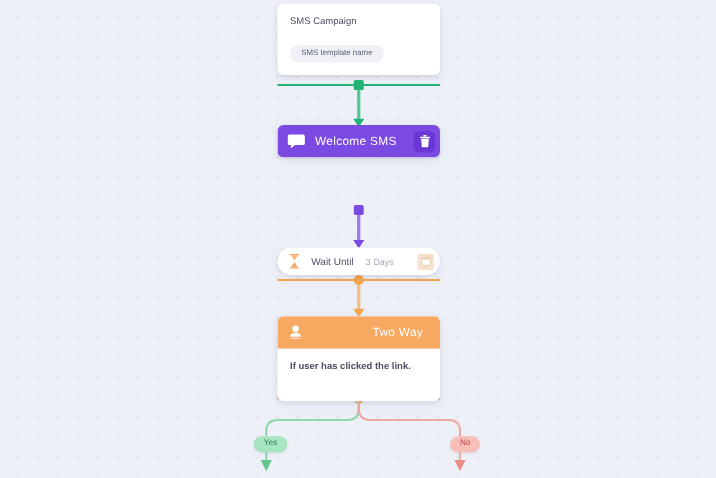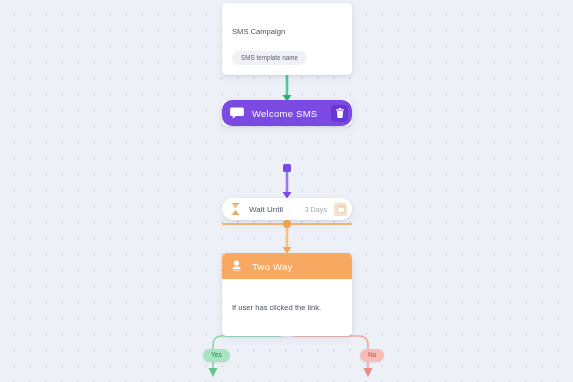--- a/index.html
+++ b/index.html
@@ -61,42 +61,42 @@
     flex: 1 1 auto;
   }
   .node-body {
     padding: 9px 9px 9px 10px;
     background: #ffffff;
   }
   .node-desc {
     font-size: 7.6px;
     color: #4a4f63;
     line-height: 1.3;
-    margin: 15px 0 9px 0;
+    margin: 0 0 9px 0;
     white-space: nowrap;
   }
   .tag {
     display: inline-block;
     font-size: 6.3px;
     color: #5b6076;
     background: #f0f1f6;
     border-radius: 9px;
     padding: 4px 9px;
     line-height: 1;
     white-space: nowrap;
   }
 
   
   #node-trigger { left: 222px; top: 3px; }
   #node-trigger .node-head { background: #21b573; }
   #node-trigger .node-body { padding-bottom: 10px; }
 
   
   #node-sms { left: 222px; top: 100px; }
-  #node-sms .node-head { background: #7b4ae2; padding-right: 4px; border-radius: 10px; }
+  #node-sms .node-head { background: #7b4ae2; padding-right: 4px; }
   .trash-btn {
     width: 17px; height: 17px;
     flex: 0 0 17px;
     border-radius: 4px;
     background: #6a37d6;
     display: flex;
     align-items: center;
     justify-content: center;
     cursor: pointer;
   }
@@ -120,37 +120,37 @@
   }
   #node-wait .w-title {
     font-size: 8px;
     color: #4e5367;
     flex: 1 1 auto;
     white-space: nowrap;
   }
   #node-wait .w-value {
     font-size: 7.2px;
     color: #a6aab9;
-    margin-right: 7px;
+    margin-right: 19px;
     white-space: nowrap;
   }
   #node-wait .w-btn {
     width: 13px; height: 13px;
     flex: 0 0 13px;
     border-radius: 2px;
     background: #f5e2cf;
     display: flex; align-items: center; justify-content: center;
     cursor: pointer;
   }
 
   
   #node-twoway { left: 222px; top: 253px; }
-  #node-twoway .node-head { background: #f7a861; }
+  #node-twoway .node-head { background: #f7a861; gap: 46px; }
   #node-twoway .node-body { padding-bottom: 23px; }
-  #node-twoway .node-desc { margin-bottom: 0; }
+  #node-twoway .node-desc { margin-bottom: 0; font-weight: bold; }
 
   
   .branch-pill {
     position: absolute;
     border-radius: 10px;
     padding: 3px 8px;
     font-size: 6.6px;
     line-height: 1;
     white-space: nowrap;
     box-shadow: 0 1px 2px rgba(70,80,120,0.10);

